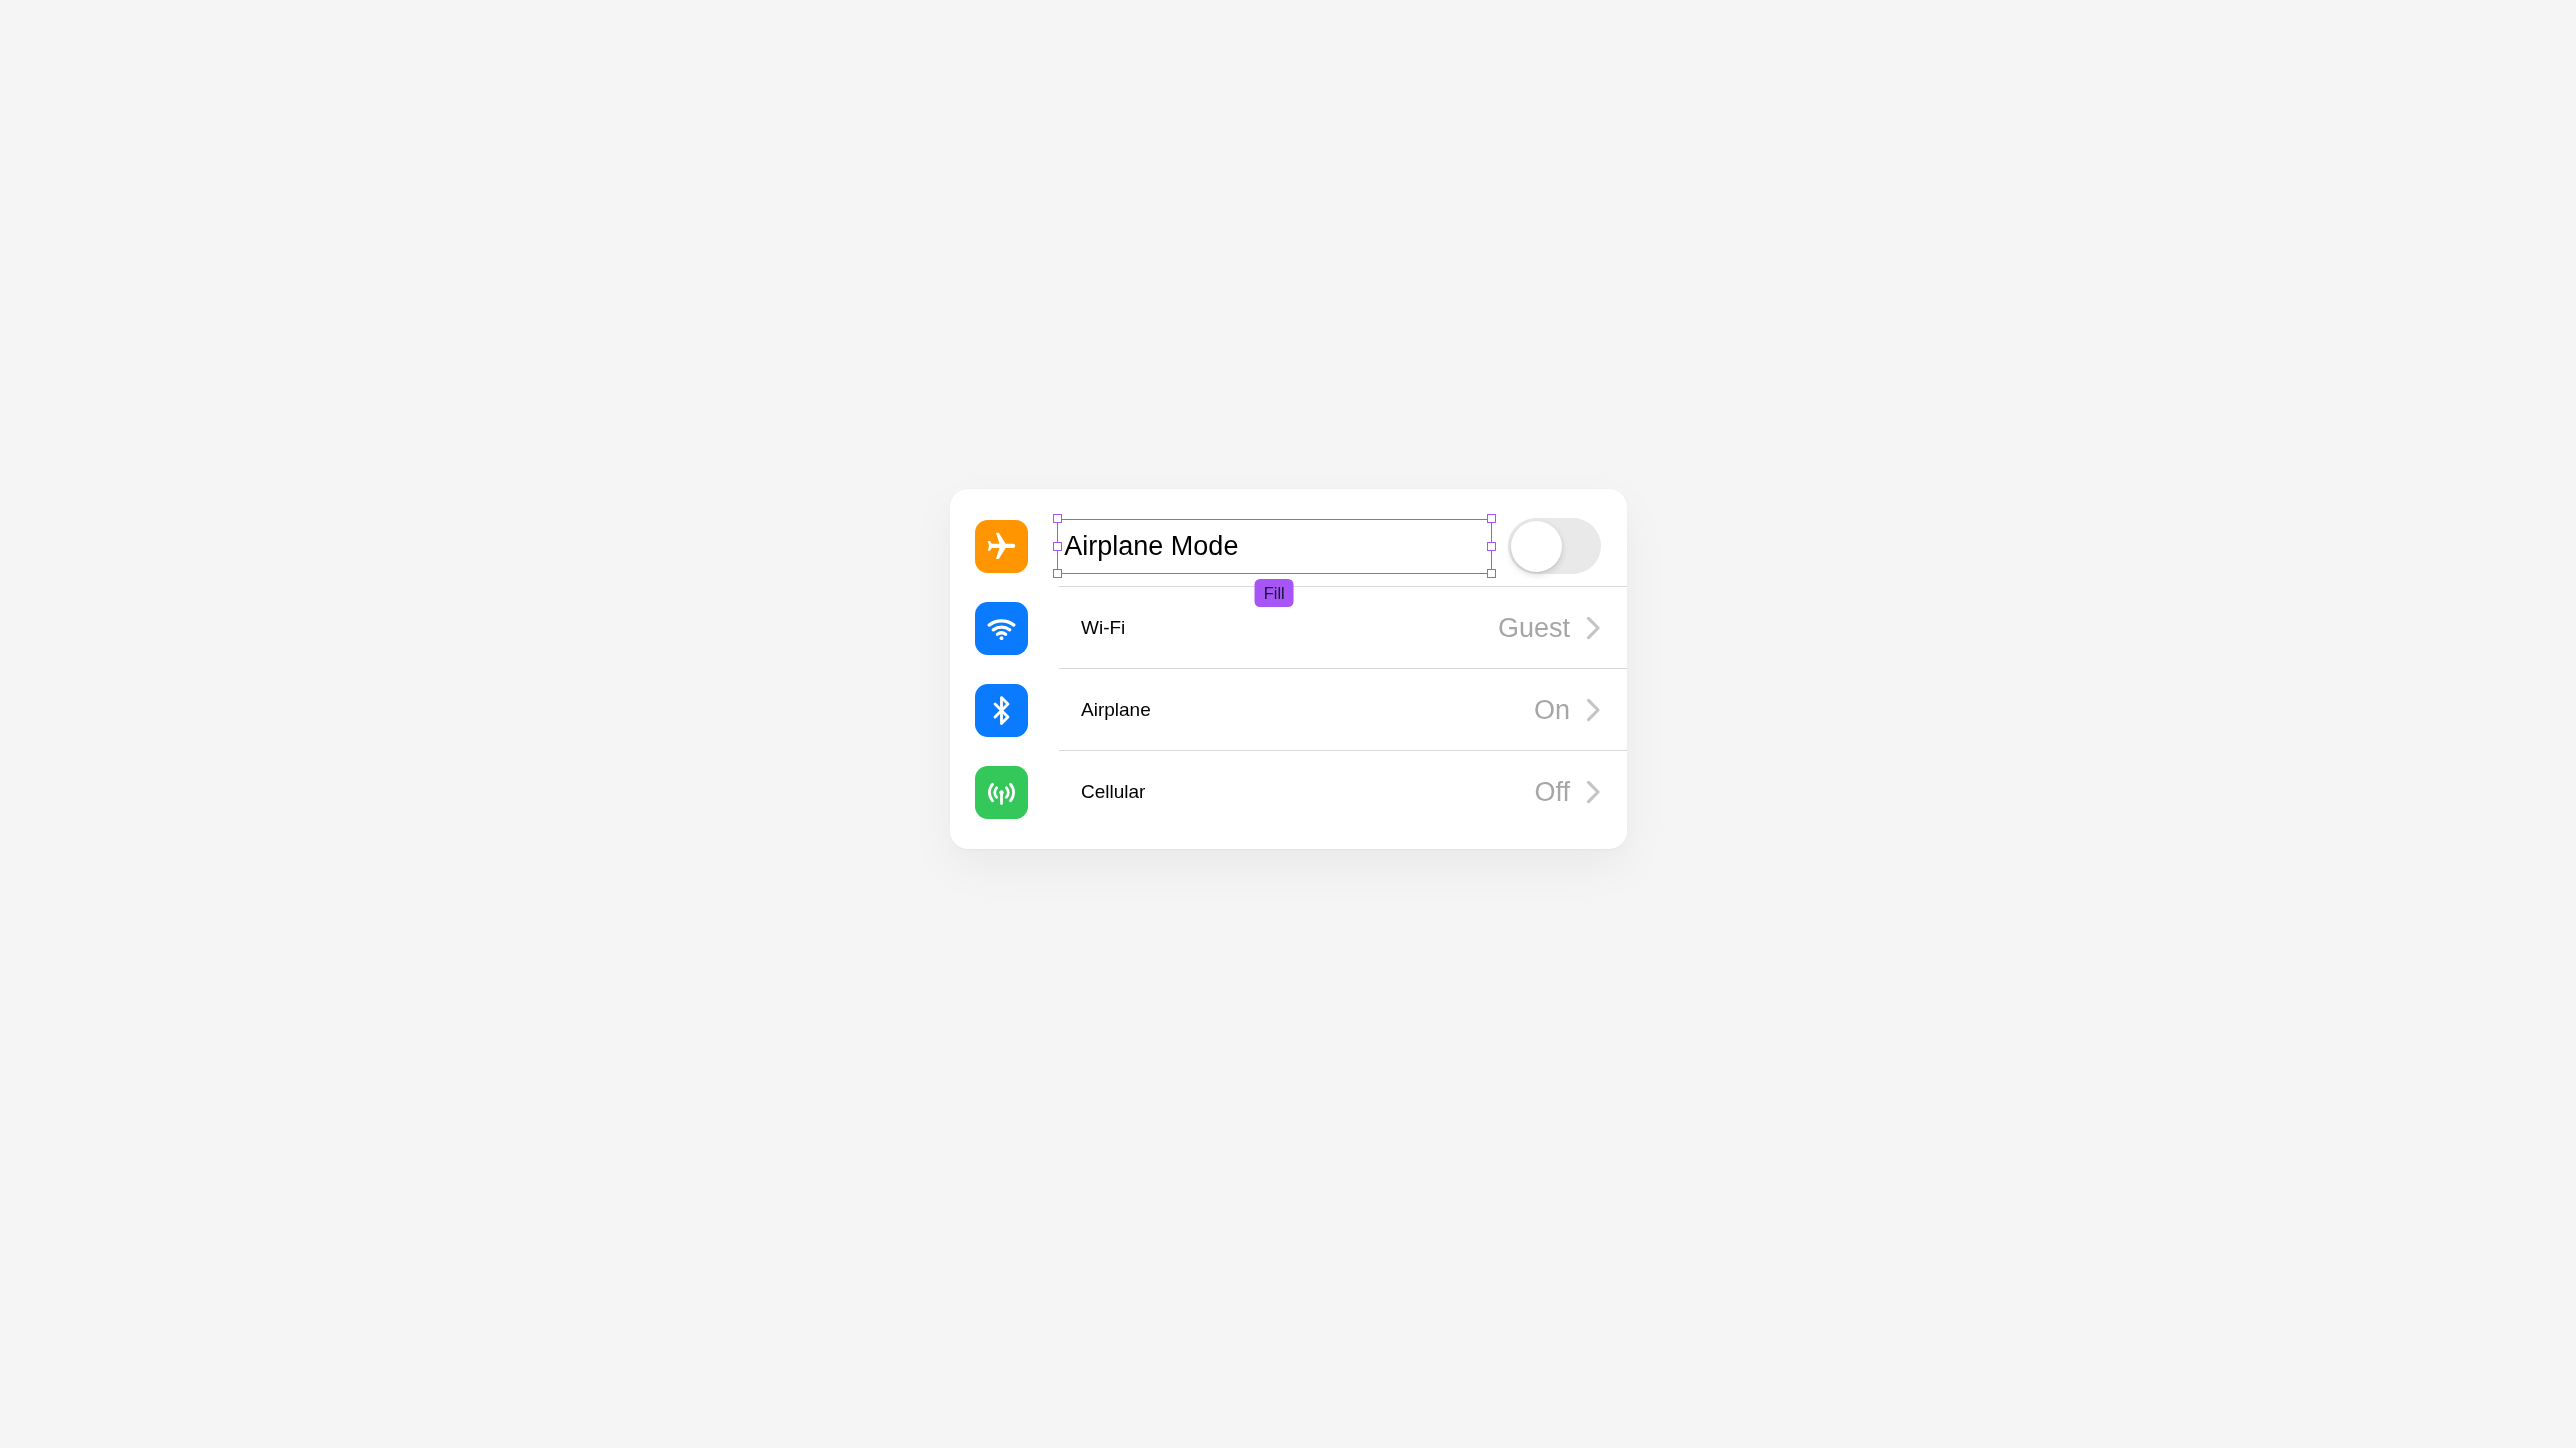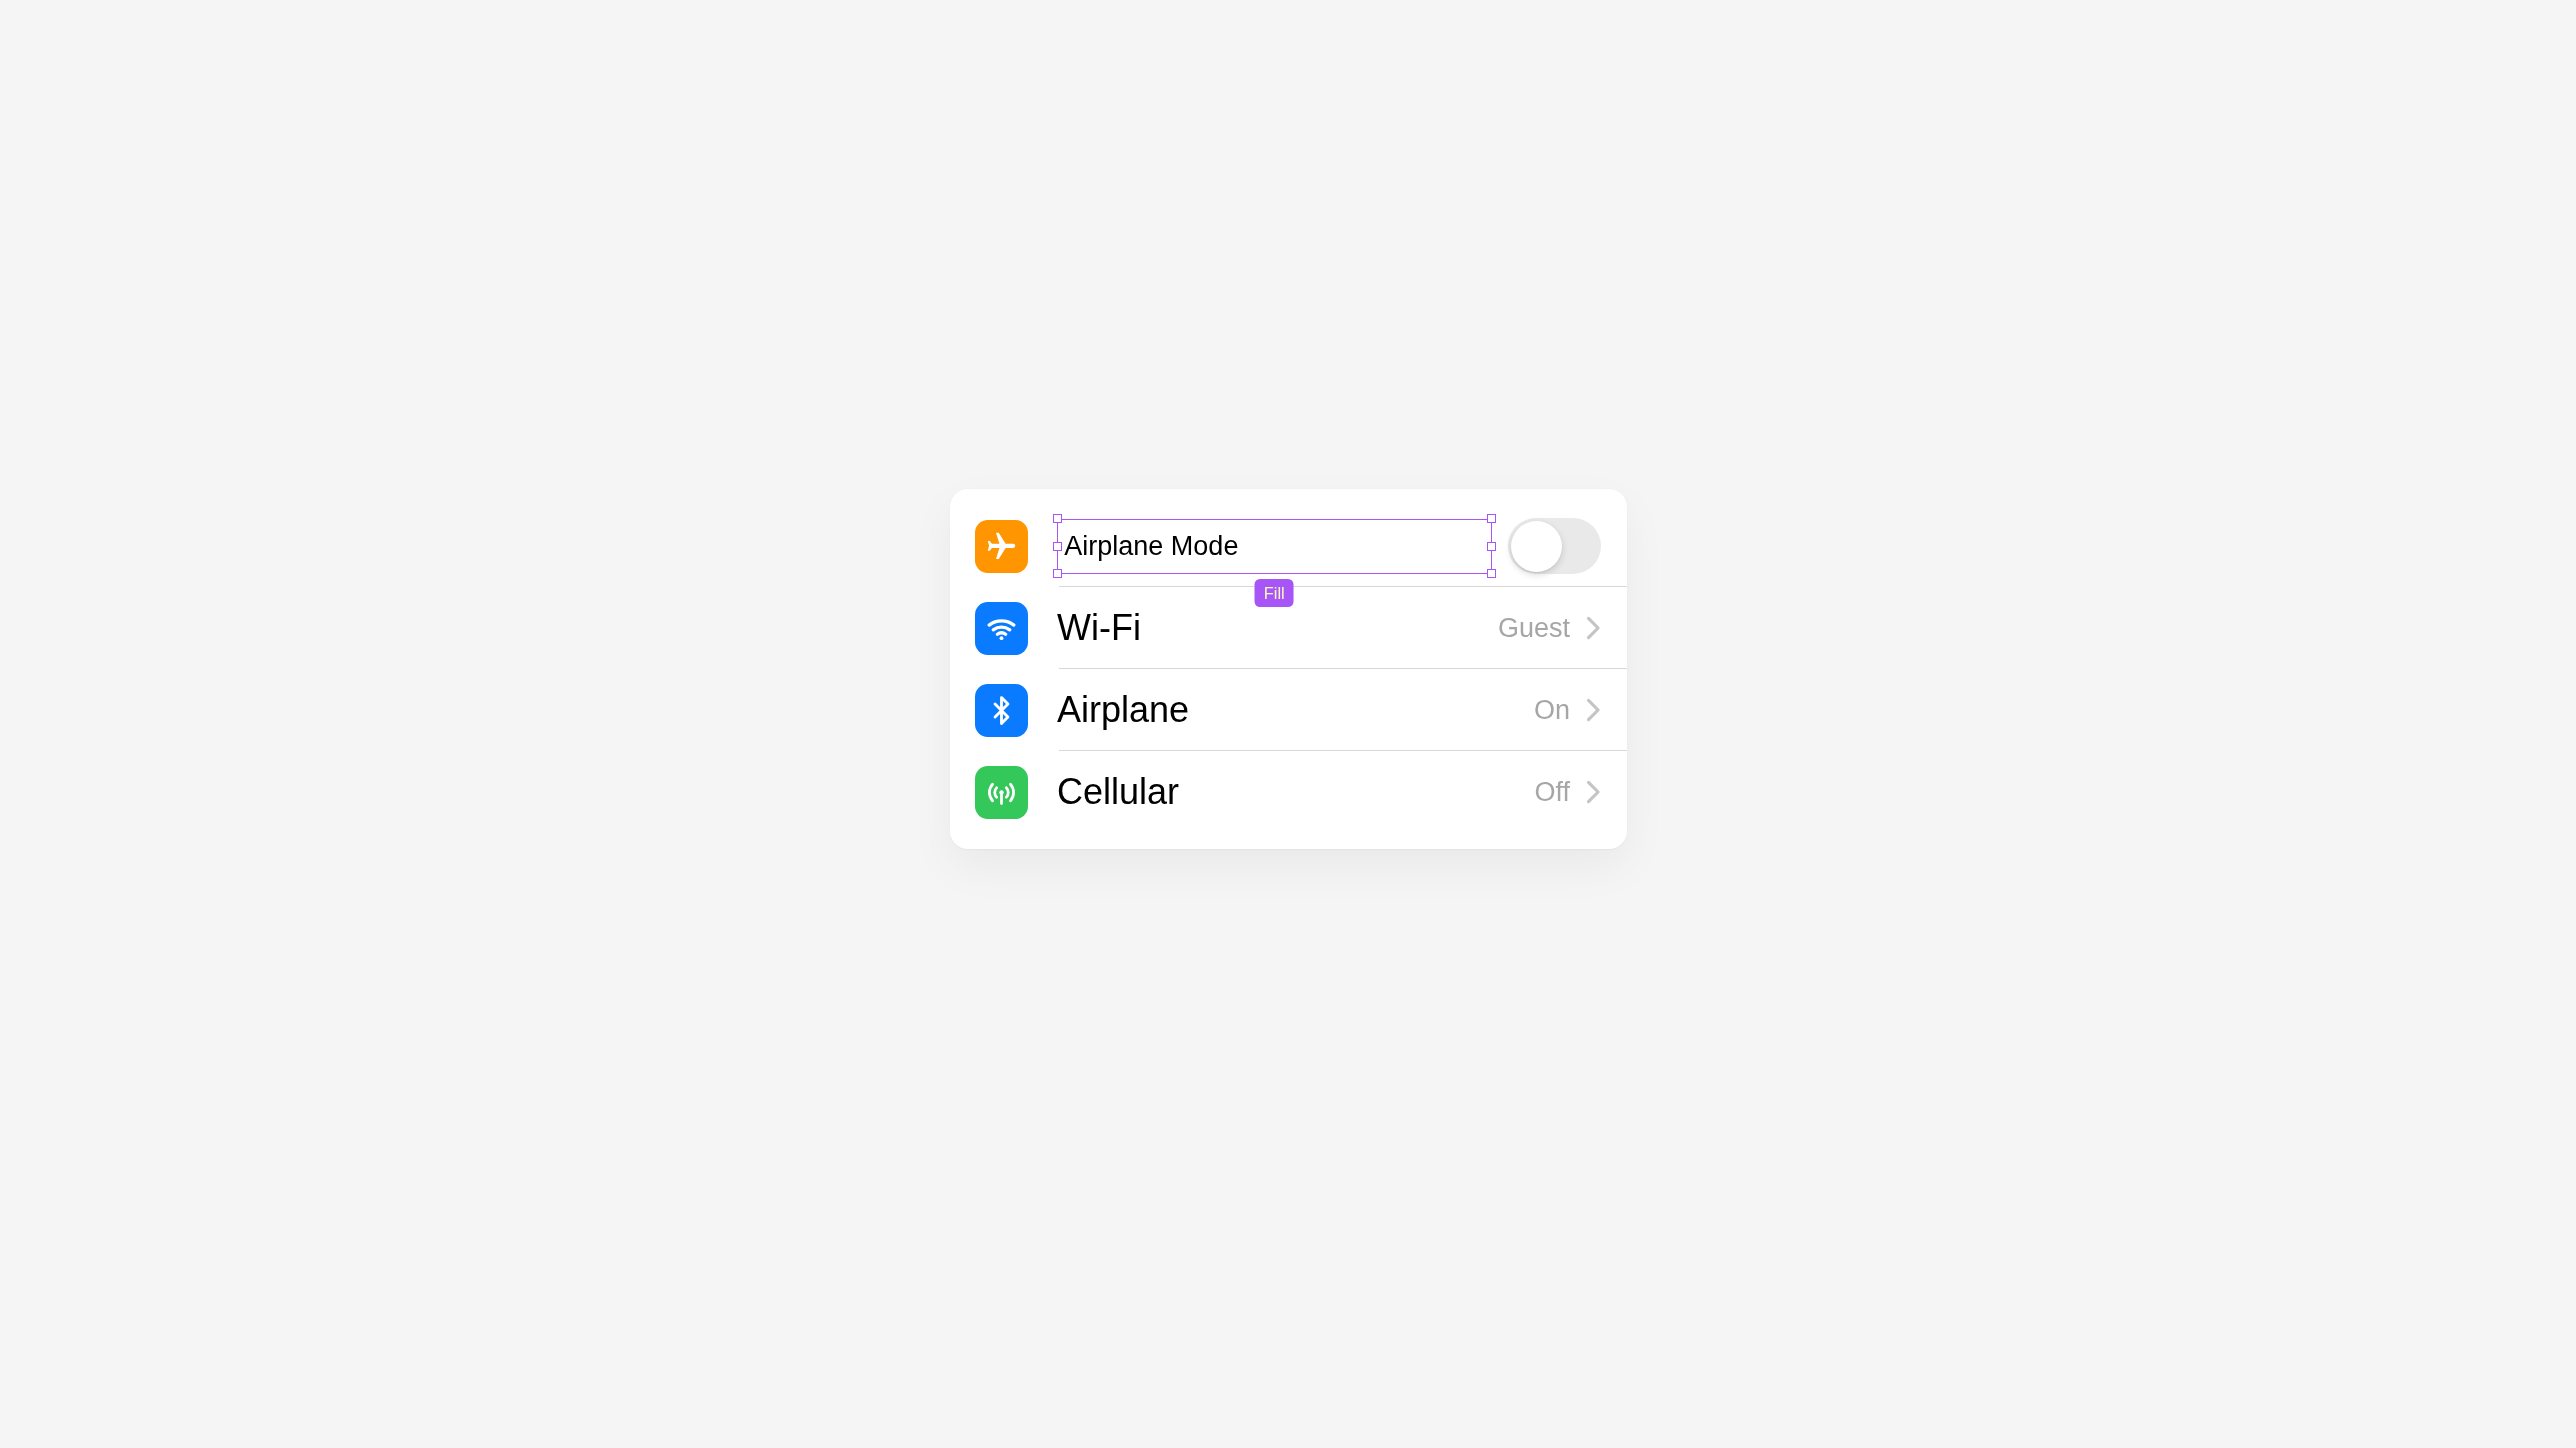--- a/index.html
+++ b/index.html
@@ -46,24 +46,25 @@
   .row .content{
     flex:1;
     display:flex;
     align-items:center;
     margin-left:29px;
     min-width:0;
     position:relative;
     height:100%;
   }
   .row .label{
-    font-size:36px;
+    font-size:19px;
     color:var(--label);
     line-height:1.1;
     white-space:nowrap;
+    margin-left:24px;
   }
   .row .detail{
     margin-left:auto;
     font-size:27px;
     color:var(--detail);
     white-space:nowrap;
     text-align:right;
   }
   .row .chev{
     margin-left:16.4px;
@@ -126,21 +127,21 @@
   .handle{
     position:absolute;width:9px;height:9px;background:#fff;border:1.8px solid var(--sel);
     box-sizing:border-box;
   }
   .h-tl{top:-4.5px;left:-4.5px;} .h-tr{top:-4.5px;right:-4.5px;}
   .h-bl{bottom:-4.5px;left:-4.5px;} .h-br{bottom:-4.5px;right:-4.5px;}
   .h-ml{top:calc(50% - 4.5px);left:-4.5px;} .h-mr{top:calc(50% - 4.5px);right:-4.5px;}
 
   .fill-badge{
     position:absolute;top:calc(100% + 5.5px);left:50%;transform:translateX(-50%);
-    background:var(--badge);color:#fef9c3;
+    background:var(--badge);color:#0f172a;
     font-size:16.4px;line-height:1;padding:5.5px 9px 6.4px;border-radius:5.5px;
     font-weight:500;z-index:3;white-space:nowrap;
   }
 </style>
 </head>
 <body>
 
 <div class="stage">
   <div class="panel">
 

